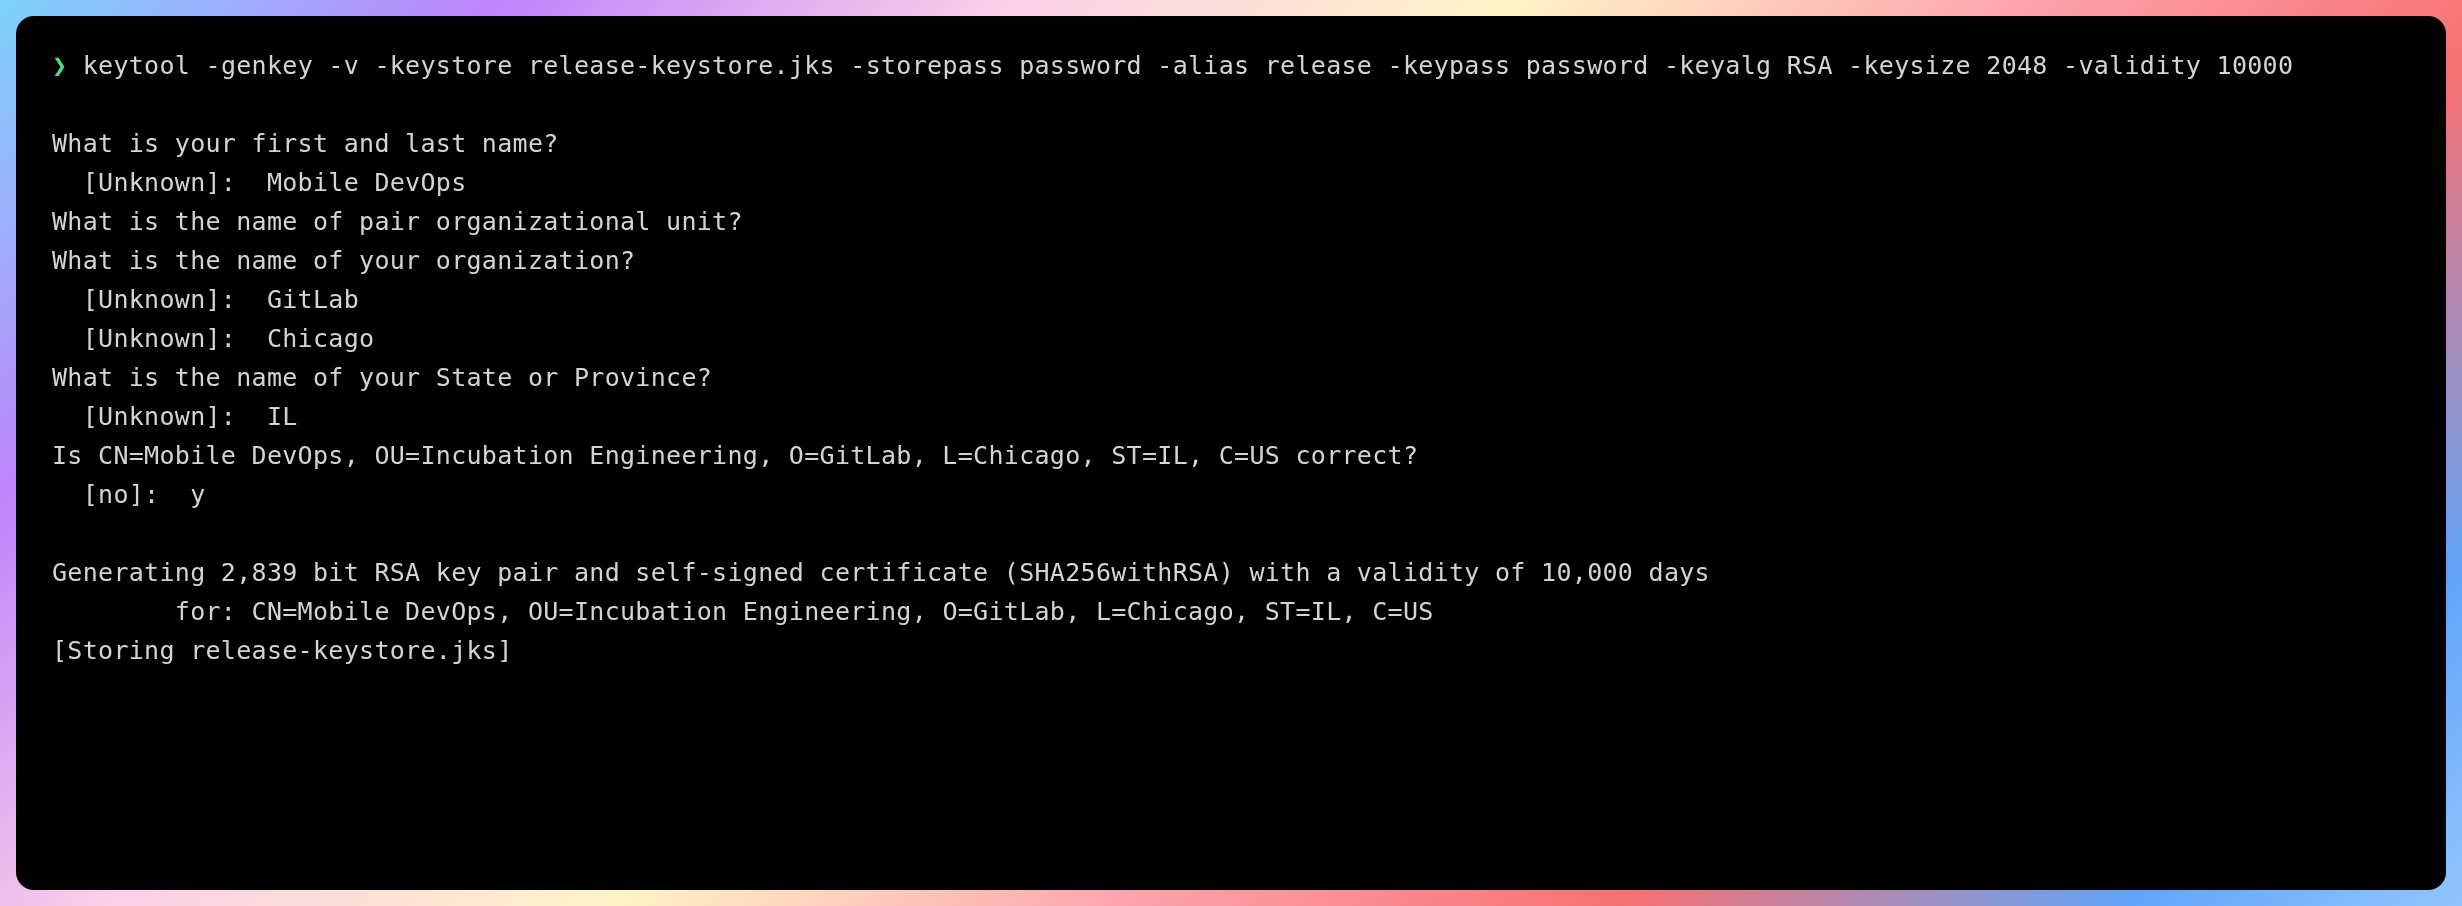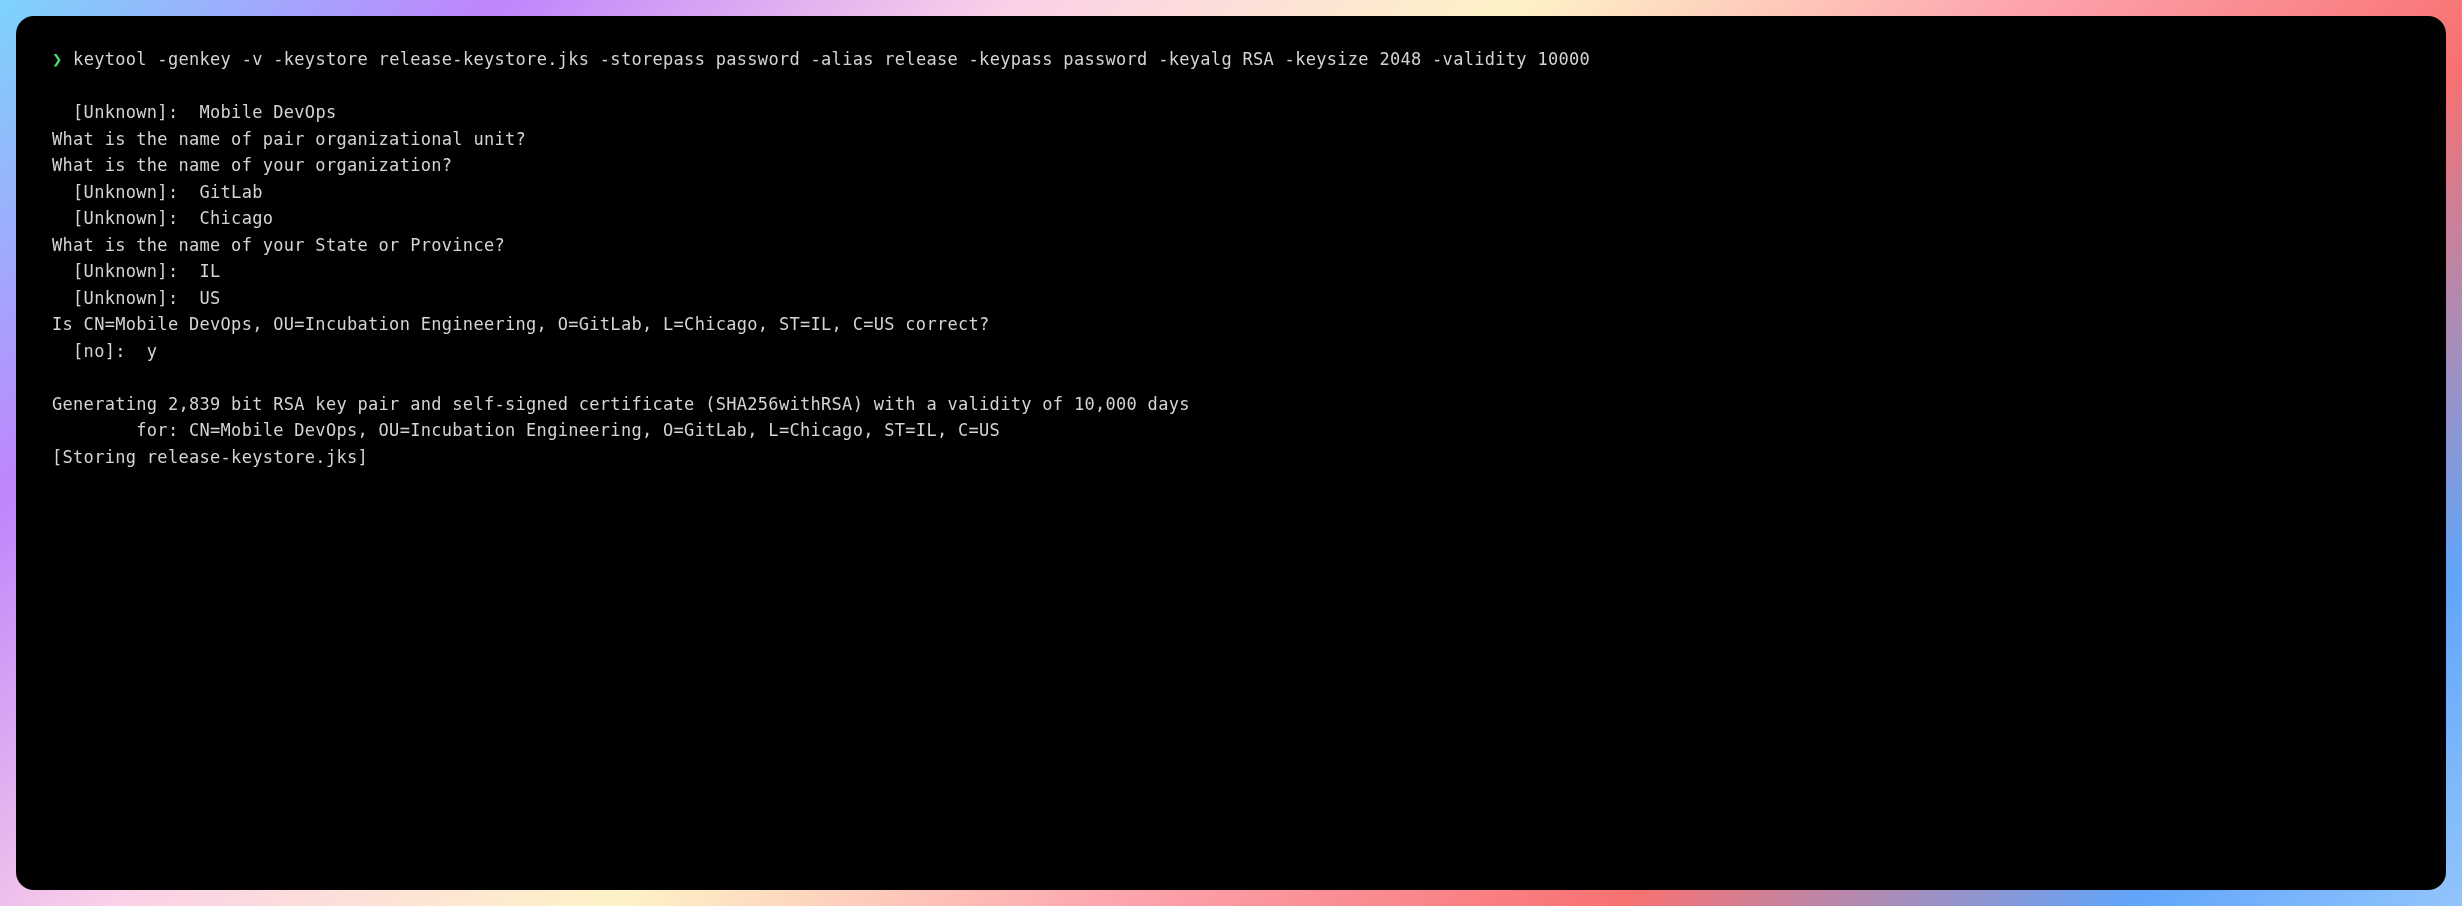--- a/index.html
+++ b/index.html
@@ -22,21 +22,21 @@
       padding: 16px;
       font-family: 'SF Mono', 'Monaco', 'Menlo', 'Consolas', 'DejaVu Sans Mono', monospace;
     }
     .terminal {
       width: 100%;
       height: 100%;
       background: #000000;
       border-radius: 18px;
       padding: 30px 36px;
       overflow: hidden;
-      font-size: 17px;
+      font-size: 25px;
       line-height: 1.56;
       color: #d4d4d4;
       letter-spacing: 0.3px;
     }
     .prompt-symbol {
       color: #4ade80;
       font-weight: bold;
     }
     .command {
       color: #d4d4d4;
@@ -49,33 +49,33 @@
       height: 1.56em;
     }
   </style>
 </head>
 <body>
 
 <div class="terminal">
   <div class="line"><span class="prompt-symbol">❯</span> <span class="command">keytool -genkey -v -keystore release-keystore.jks -storepass password -alias release -keypass password -keyalg RSA -keysize 2048 -validity 10000</span></div>
   <div class="blank"></div>
 
+  <div class="line">What is your first and last name?</div>
   <div class="line">  <span>[Unknown]:</span>  <span>Mobile DevOps</span></div>
 
   <div class="line">What is the name of pair organizational unit?</div>
 
   <div class="line">What is the name of your organization?</div>
   <div class="line">  <span>[Unknown]:</span>  <span>GitLab</span></div>
 
   <div class="line">  <span>[Unknown]:</span>  <span>Chicago</span></div>
 
   <div class="line">What is the name of your State or Province?</div>
   <div class="line">  <span>[Unknown]:</span>  <span>IL</span></div>
 
-  <div class="line">  <span>[Unknown]:</span>  <span>US</span></div>
 
   <div class="line">Is CN=Mobile DevOps, OU=Incubation Engineering, O=GitLab, L=Chicago, ST=IL, C=US correct?</div>
   <div class="line">  <span>[no]:</span>  <span>y</span></div>
 
   <div class="blank"></div>
 
   <div class="line">Generating 2,839 bit RSA key pair and self-signed certificate (SHA256withRSA) with a validity of 10,000 days</div>
   <div class="line">        for: CN=Mobile DevOps, OU=Incubation Engineering, O=GitLab, L=Chicago, ST=IL, C=US</div>
   <div class="line">[Storing release-keystore.jks]</div>
 </div>

